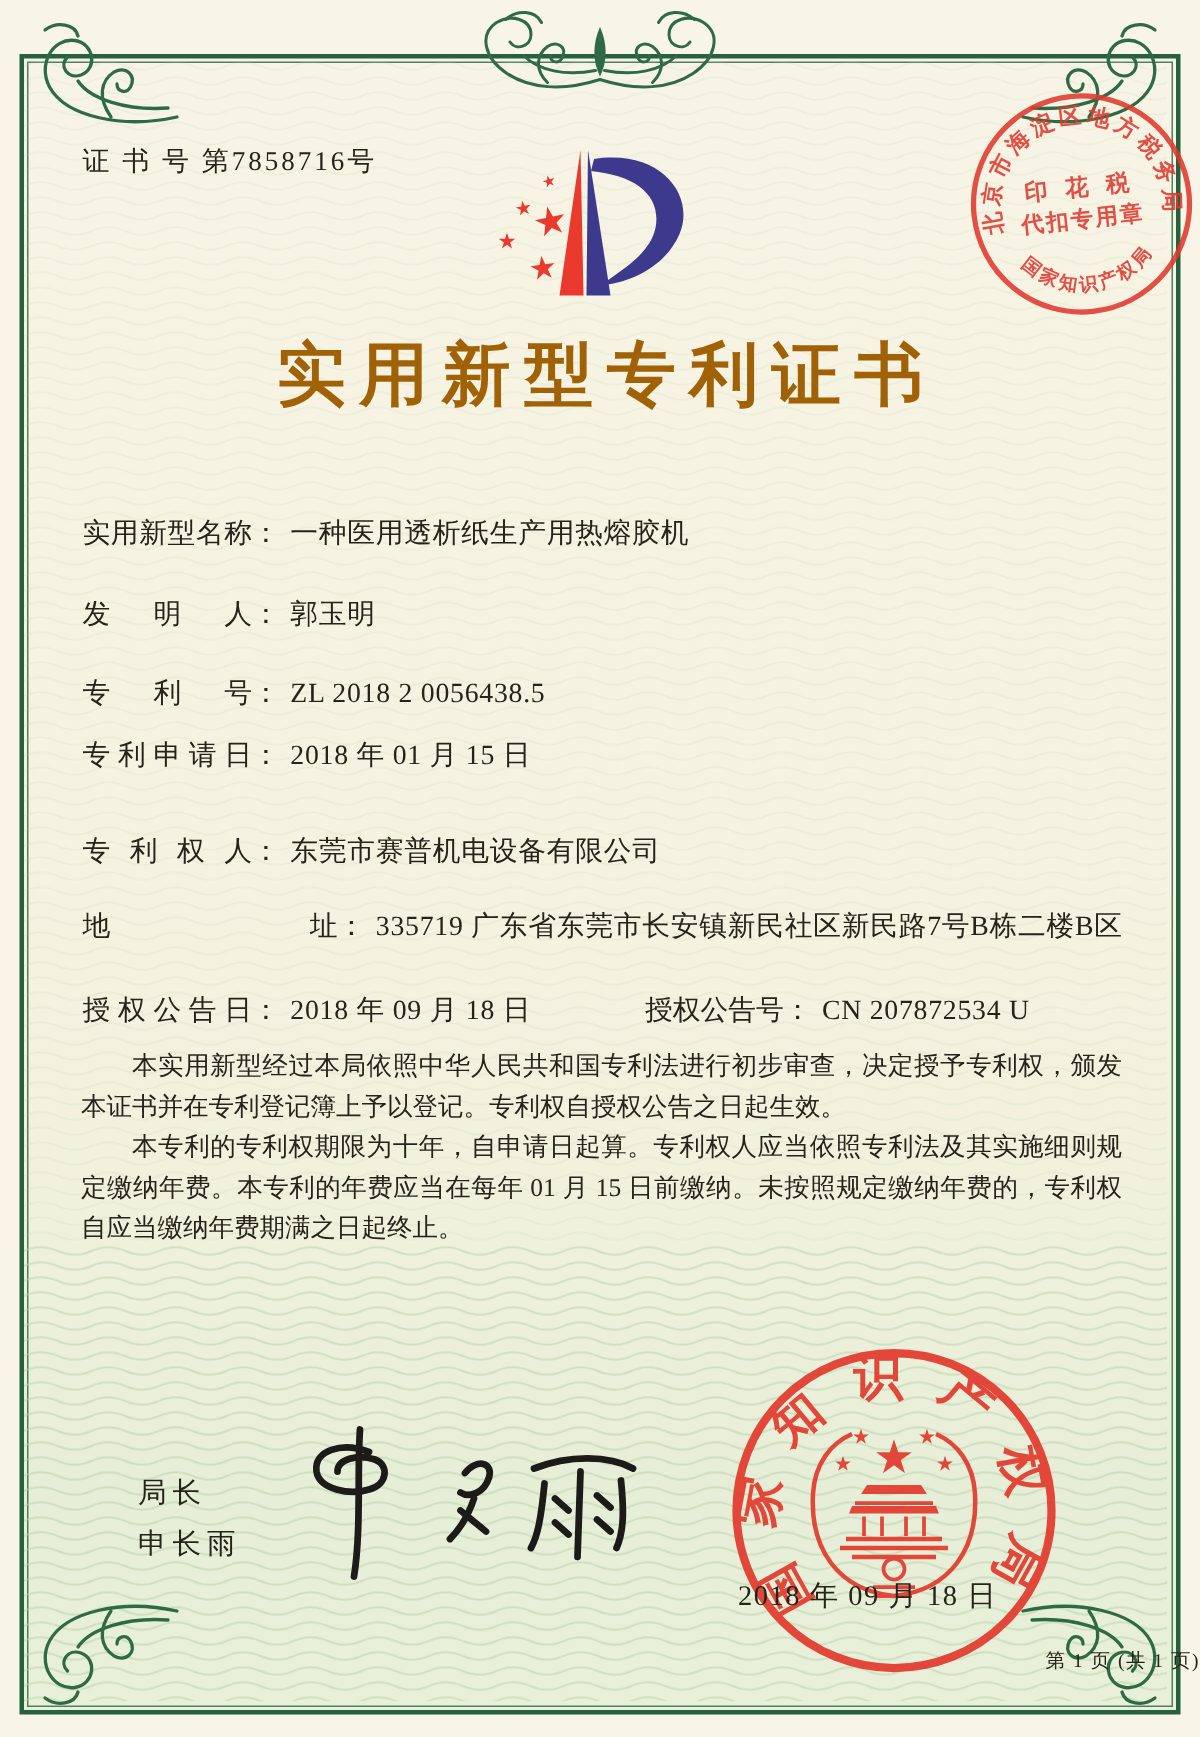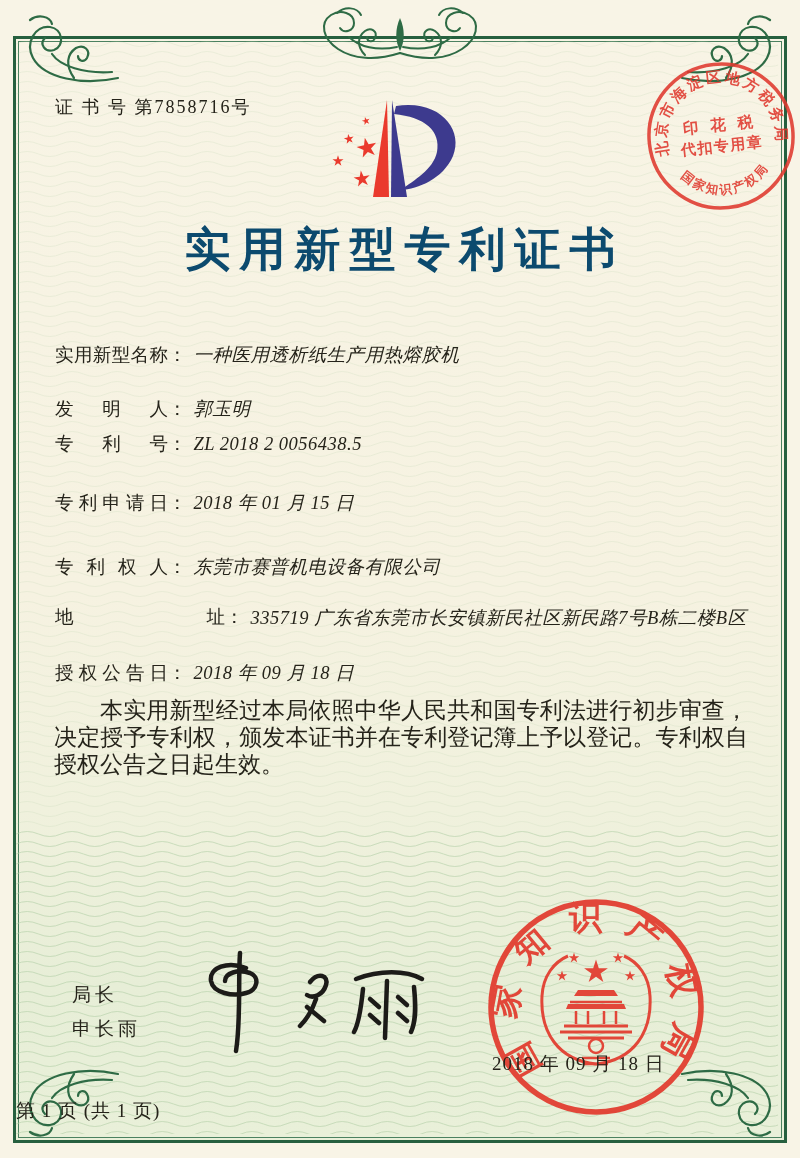--- a/index.html
+++ b/index.html
@@ -11,31 +11,31 @@
   .frame{
     position:absolute;left:13px;top:36px;width:768px;height:1101px;
     border:3px solid #26603f;
     background:linear-gradient(180deg,#f8f4e5 0%,#f6f2e1 50%,#f0f1dd 70%,#e7eed7 86%,#e9f0d9 100%);
   }
   .frame::after{content:"";position:absolute;inset:2px;border:1px solid #4b8160;}
   .waves{position:absolute;left:16px;top:39px;z-index:0;}
   .layer{position:absolute;z-index:2;}
   .cert-no{left:55px;top:95px;font-size:18px;letter-spacing:2px;}
   .title{left:0;right:0;top:219px;text-align:center;font-size:46px;font-weight:bold;
-         letter-spacing:9px;text-indent:9px;color:#0c4a6e;}
+         letter-spacing:9px;text-indent:9px;color:#a16207;}
   .row{left:55px;font-size:18.5px;white-space:nowrap;}
   .flabel{display:inline-block;width:113px;text-align:justify;text-align-last:justify;font-family:Liberation Mono, monospace;}
   .flabel.wide{width:170px;}
-  .fvalue{margin-left:7px;letter-spacing:0.5px;font-style:italic;}
+  .fvalue{margin-left:7px;letter-spacing:0.5px;}
   .fvalue.wrap{display:inline-block;white-space:normal;width:505px;vertical-align:top;line-height:29px;}
   .grant-right{position:absolute;left:375px;top:0;white-space:nowrap;}
-  .paras{left:54px;top:697px;width:694px;font-size:23px;line-height:27px;text-align:justify;}
+  .paras{left:54px;top:697px;width:694px;font-size:17px;line-height:27px;text-align:justify;}
   .paras p{margin:0;text-indent:2em;}
-  .director{left:72px;font-size:19px;letter-spacing:4px;}
-  .footer{left:16px;right:0;top:1098px;text-align:left;font-size:19px;letter-spacing:1px;}
+  .director{left:92px;font-size:19px;letter-spacing:4px;}
+  .footer{left:4px;right:0;top:1098px;text-align:right;font-size:13px;letter-spacing:1px;}
   .seal-date{left:492px;top:1051px;font-size:19px;letter-spacing:1px;z-index:4;}
   .stamp{position:absolute;left:635px;top:50px;transform:rotate(-6deg);opacity:0.88;z-index:2;}
   .gov-seal{position:absolute;left:478px;top:892px;opacity:0.93;z-index:3;}
   .logo{position:absolute;left:322px;top:97px;z-index:2;}
   .sig{position:absolute;left:188px;top:948px;z-index:3;}
   .orn{position:absolute;z-index:2;}
 </style>
 </head>
 <body>
 
@@ -134,38 +134,42 @@
 </svg>
 
 <div class="layer title">实用新型专利证书</div>
 
 <div class="layer row" style="top:342px">
   <span class="flabel">实用新型名称</span><span>：</span><span class="fvalue">一种医用透析纸生产用热熔胶机</span>
 </div>
 <div class="layer row" style="top:396px">
   <span class="flabel">发明人</span><span>：</span><span class="fvalue">郭玉明</span>
 </div>
-<div class="layer row" style="top:431px">
+<div class="layer row" style="top:449px">
   <span class="flabel">专利号</span><span>：</span><span class="fvalue">ZL 2018 2 0056438.5</span>
 </div>
 <div class="layer row" style="top:490px">
   <span class="flabel">专利申请日</span><span>：</span><span class="fvalue">2018 年 01 月 15 日</span>
 </div>
 <div class="layer row" style="top:554px">
   <span class="flabel">专利权人</span><span>：</span><span class="fvalue">东莞市赛普机电设备有限公司</span>
 </div>
 <div class="layer row" style="top:604px">
   <span class="flabel wide">地址</span><span>：</span><span class="fvalue wrap">335719 广东省东莞市长安镇新民社区新民路7号B栋二楼B区</span>
 </div>
 <div class="layer row" style="top:660px;width:693px">
   <span class="flabel">授权公告日</span><span>：</span><span class="fvalue">2018 年 09 月 18 日</span>
+  <span class="grant-right">
+    <span>授权公告号</span><span>：</span><span class="fvalue">CN 207872534 U</span>
+  </span>
 </div>
 
 <div class="layer paras">
   <p>本实用新型经过本局依照中华人民共和国专利法进行初步审查，决定授予专利权，颁发本证书并在专利登记簿上予以登记。专利权自授权公告之日起生效。</p>
+  <p>本专利的专利权期限为十年，自申请日起算。专利权人应当依照专利法及其实施细则规定缴纳年费。本专利的年费应当在每年 01 月 15 日前缴纳。未按照规定缴纳年费的，专利权自应当缴纳年费期满之日起终止。</p>
 </div>
 
 <div class="layer director" style="top:982px">局长</div>
 <div class="layer director" style="top:1016px">申长雨</div>
 
 <svg class="sig" width="252" height="108" viewBox="0 0 252 108">
   <g fill="none" stroke="#1c1b18" stroke-width="4.5" stroke-linecap="round">
     <path d="M58,20 C40,13 21,19 23,33 C25,45 45,49 58,45 C70,42 72,29 62,25 C50,21 37,25 37,33"></path>
     <path d="M52,5 C50,32 53,72 48,103"></path>
     <path d="M122,34 C130,24 141,27 138,37 C135,47 125,51 119,47"></path>

